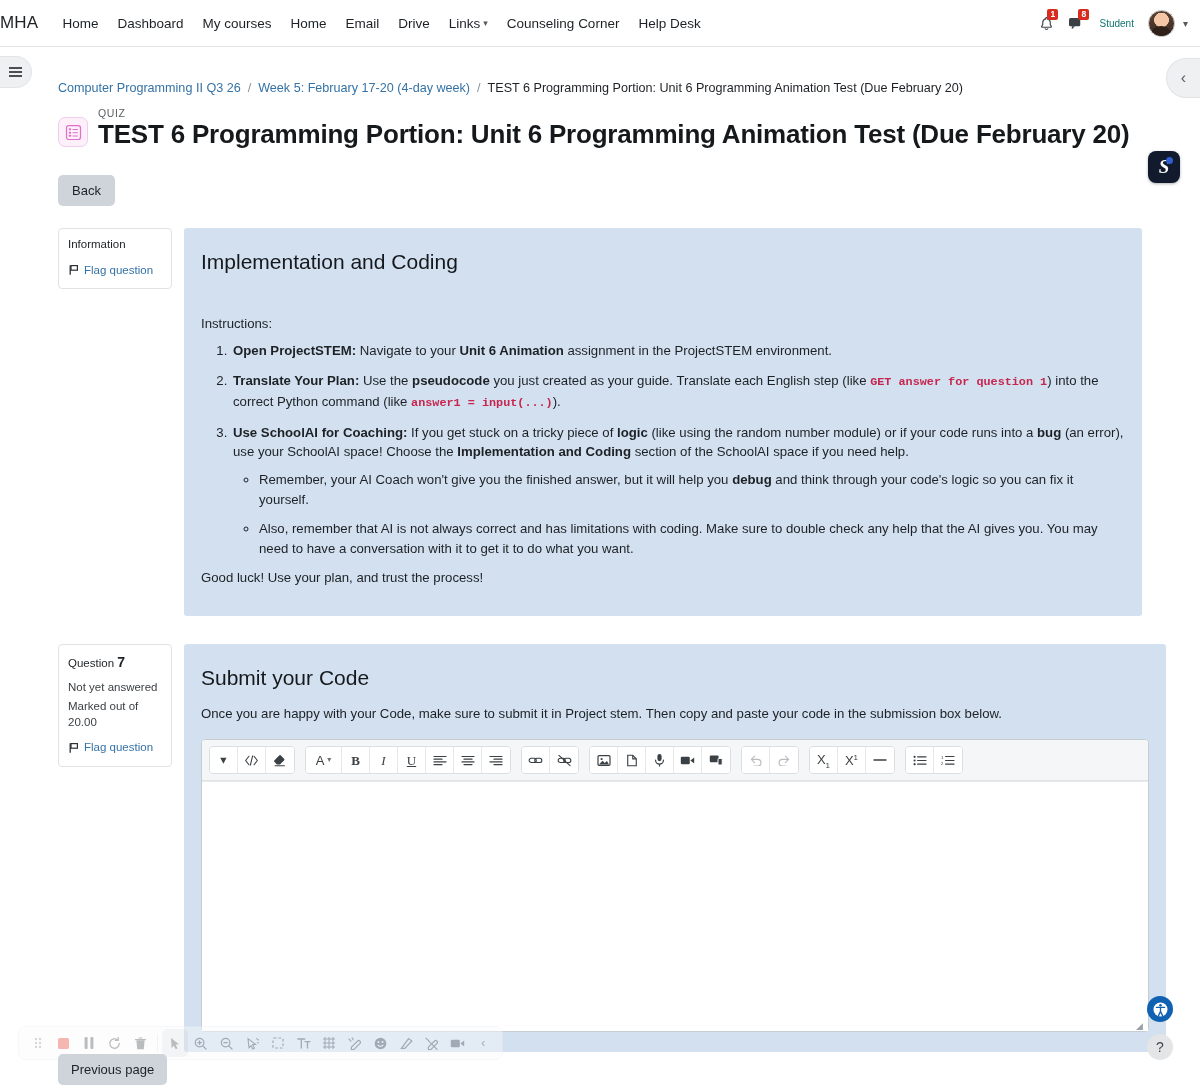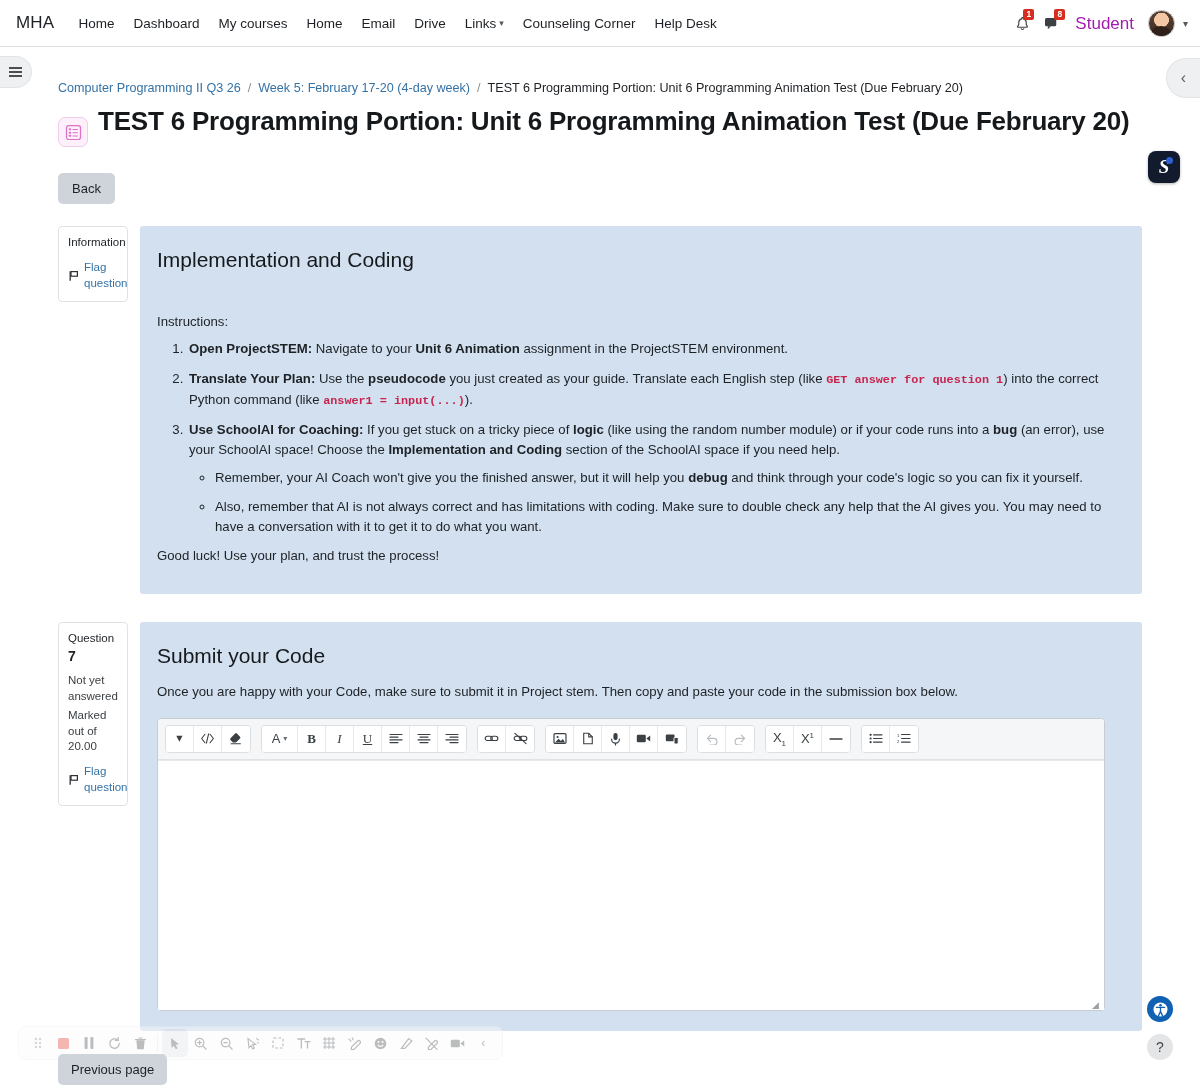--- a/index.html
+++ b/index.html
@@ -17,41 +17,41 @@
   
   .navbar{
     height:47px; width:1200px;
     display:flex; align-items:center;
     border-bottom:1px solid #e0e2e4;
     background:#fff;
     position:relative;
   }
   .brand{
     font-size:17px; font-weight:400; color:#1d2125;
-    margin-left:16px; margin-right:24px; letter-spacing:.2px;
+    margin-right:24px; letter-spacing:.2px;
   }
   .navlinks{ display:flex; align-items:center; gap:19px; }
   .navlink{
     font-size:13.5px; color:#1d2125; text-decoration:none; cursor:pointer;
     white-space:nowrap;
     text-align:right;
   }
   .navlink .caret{ font-size:9px; margin-left:3px; color:#55595c; display:inline-block; vertical-align:2px;}
   .nav-right{
     position:absolute; right:12px; top:0; height:47px;
     display:flex; align-items:center; gap:14px;
   }
   .icon-badge{ position:relative; display:flex; align-items:center; cursor:pointer;}
   .badge{
     position:absolute; top:-7px; left:8px;
     background:#d62d20; color:#fff; font-size:8.5px; line-height:11px;
     min-width:11px; height:11px; border-radius:2px; text-align:center;
     padding:0 1.5px; font-weight:600;
   }
-  .role-label{ font-size:17px; color:#a21caf; }
+  .role-label{ font-size:10px; color:#0f766e; }
   .avatar{
     width:27px; height:27px; border-radius:50%;
     background:radial-gradient(circle at 50% 36%, #f3c6a5 0 36%, rgba(0,0,0,0) 37%),
                linear-gradient(#5b4235,#3d2b21);
     background-color:#6a4a38;
     border:1px solid #cfd2d4;
     position:relative; overflow:hidden;
   }
   .avatar::after{
     content:""; position:absolute; left:50%; top:58%;
@@ -125,21 +125,21 @@
   .back-btn{
     margin:26px 0 0 58px;
     background:#ced4da; color:#1d2125; border:none;
     border-radius:5px; font-size:13px; padding:8px 14px;
     cursor:pointer; font-family:inherit;
   }
 
   
   .q-wrap{ display:flex; margin:22px 0 0 58px; width:1084px; align-items:flex-start; }
   .q-info{
-    width:70px; flex:none;
+    width:114px; flex:none;
     border:1px solid #dfe3e6; border-radius:4px;
     padding:8px 9px 10px 9px; background:#fff;
     font-size:11.5px; color:#3a3f43; line-height:1.34;
   }
   .q-info .q-num{ color:#1d2125; font-size:11.5px; }
   .q-info .q-num b{ font-size:14px; font-weight:600; }
   .q-info .q-state{ margin-top:8px; }
   .q-info .q-marks{ margin-top:4px; }
   .flag{
     margin-top:10px; display:flex; align-items:center; gap:4px;
@@ -313,20 +313,21 @@
         <rect x="1.6" y="1.6" width="14.8" height="14.8" rx="2.4" fill="none" stroke="#e06fc9" stroke-width="1.3"></rect>
         <rect x="4.1" y="4.6" width="2.3" height="2.1" rx=".5" fill="#e06fc9"></rect>
         <rect x="4.1" y="8.1" width="2.3" height="2.1" rx=".5" fill="#e06fc9"></rect>
         <rect x="4.1" y="11.5" width="2.3" height="2.1" rx=".5" fill="#e06fc9"></rect>
         <rect x="7.8" y="5.2" width="6" height="1.1" rx=".5" fill="#e06fc9"></rect>
         <rect x="7.8" y="8.7" width="6" height="1.1" rx=".5" fill="#e06fc9"></rect>
         <rect x="7.8" y="12.1" width="6" height="1.1" rx=".5" fill="#e06fc9"></rect>
       </svg>
     </div>
     <div class="title-block">
+      <div class="kicker">QUIZ</div>
       <h1>TEST 6 Programming Portion: Unit 6 Programming Animation Test (Due February 20)</h1>
     </div>
   </div>
 
   <div class="slogo">
     <span>S</span>
   </div>
 
   <button class="back-btn">Back</button>
 

